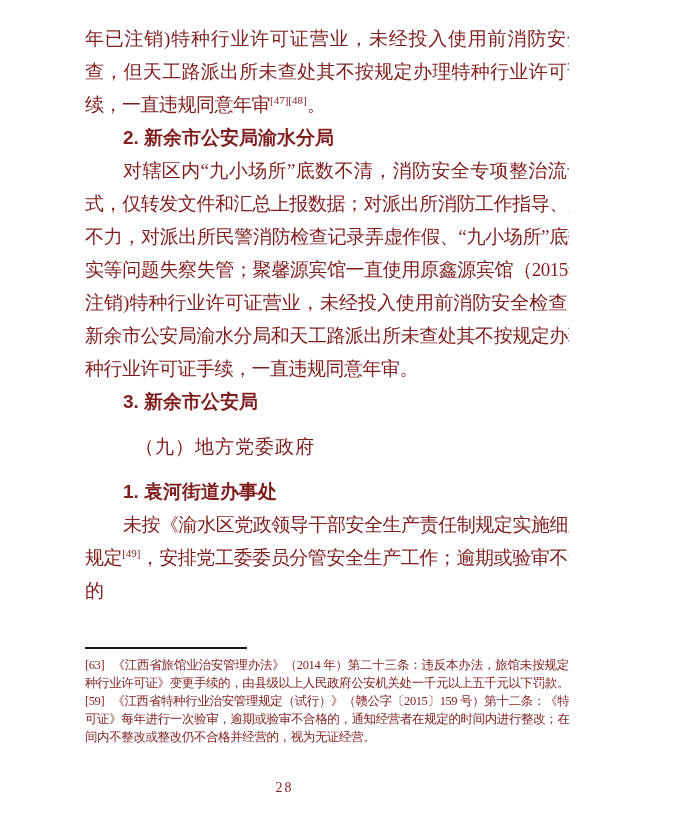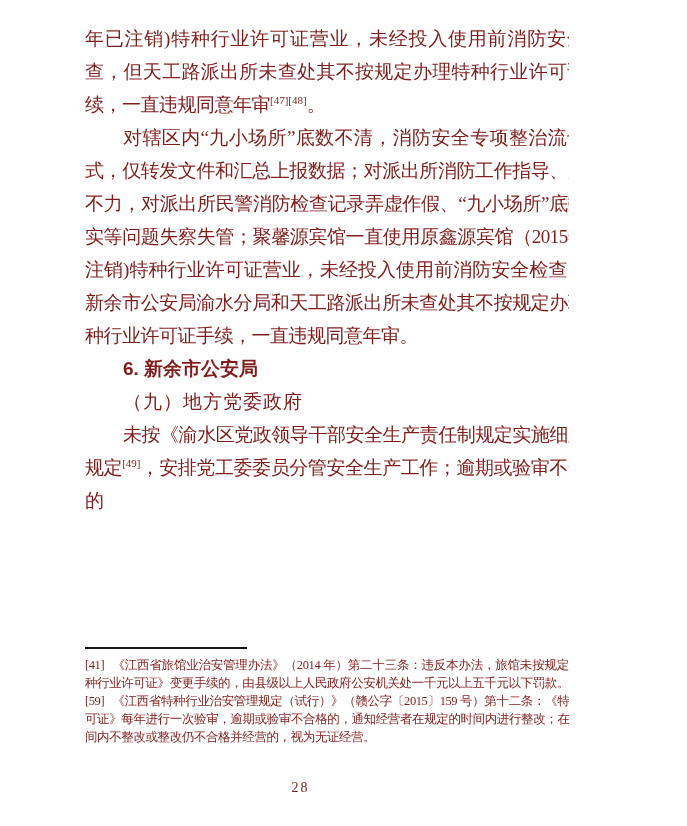--- a/index.html
+++ b/index.html
@@ -36,21 +36,21 @@
   .heading {
     margin: 0;
     font-size: 19px;
     line-height: 33px;
     font-weight: bold;
     text-indent: 2em;
     letter-spacing: 0;
     font-family: "Liberation Sans", "DejaVu Sans", sans-serif;
   }
   .section-heading {
-    margin: 0;
+    margin: 12px;
     font-size: 19px;
     line-height: 33px;
     font-weight: normal;
     text-indent: 2em;
     letter-spacing: 1px;
     font-family: "Liberation Serif", "DejaVu Serif", serif;
   }
   sup.fn-ref {
     font-size: 11px;
     letter-spacing: 0;
@@ -80,49 +80,50 @@
     margin-right: 8px;
   }
   .page-number {
     position: absolute;
     left: 0;
     top: 780px;
     width: 100%;
     text-align: center;
     font-size: 14px;
     letter-spacing: 2px;
-    padding-left: 16px;
   }
 </style>
 </head>
 <body>
 
 <div class="page">
 
   <div class="body-text">
 
     <p class="para no-indent"><span>年已注销)特种行业许可证营业，未经投入使用前消防安全检查，但天工路派出所未查处其不按规定办理特种行业许可证手续，一直违规同意年审</span><sup class="fn-ref">[47][48]</sup><span>。</span></p>
 
+    <h3 class="heading">2. 新余市公安局渝水分局</h3>
 
     <p class="para">对辖区内“九小场所”底数不清，消防安全专项整治流于形式，仅转发文件和汇总上报数据；对派出所消防工作指导、监督不力，对派出所民警消防检查记录弄虚作假、“九小场所”底数失实等问题失察失管；聚馨源宾馆一直使用原鑫源宾馆（2015年已注销)特种行业许可证营业，未经投入使用前消防安全检查，但新余市公安局渝水分局和天工路派出所未查处其不按规定办理特种行业许可证手续，一直违规同意年审。</p>
 
-    <h3 class="heading">6. 新余市公安局</h3>
+    <h3 class="heading">3. 新余市公安局</h3>
 
 
     <h3 class="section-heading">（九）地方党委政府</h3>
 
+    <h3 class="heading">1. 袁河街道办事处</h3>
 
     <p class="para"><span>未按《渝水区党政领导干部安全生产责任制规定实施细则》规定</span><sup class="fn-ref">[49]</sup><span>，安排党工委委员分管安全生产工作；逾期或验审不合格的</span></p>
 
   </div>
 
   <div class="footnotes">
     <div class="fn-separator"></div>
 
-    <p class="footnote"><span class="fn-marker">[41]</span><span>《江西省旅馆业治安管理办法》（2014 年）第二十三条：违反本办法，旅馆未按规定办理《特种行业许可证》变更手续的，由县级以上人民政府公安机关处一千元以上五千元以下罚款。</span></p>
+    <p class="footnote"><span class="fn-marker">[63]</span><span>《江西省旅馆业治安管理办法》（2014 年）第二十三条：违反本办法，旅馆未按规定办理《特种行业许可证》变更手续的，由县级以上人民政府公安机关处一千元以上五千元以下罚款。</span></p>
 
     <p class="footnote"><span class="fn-marker">[59]</span><span>《江西省特种行业治安管理规定（试行）》（赣公字〔2015〕159 号）第十二条：《特种行业许可证》每年进行一次验审，逾期或验审不合格的，通知经营者在规定的时间内进行整改；在规定的时间内不整改或整改仍不合格并经营的，视为无证经营。</span></p>
 
   </div>
 
   <div class="page-number">28</div>
 
 </div>
 
 </body></html>

